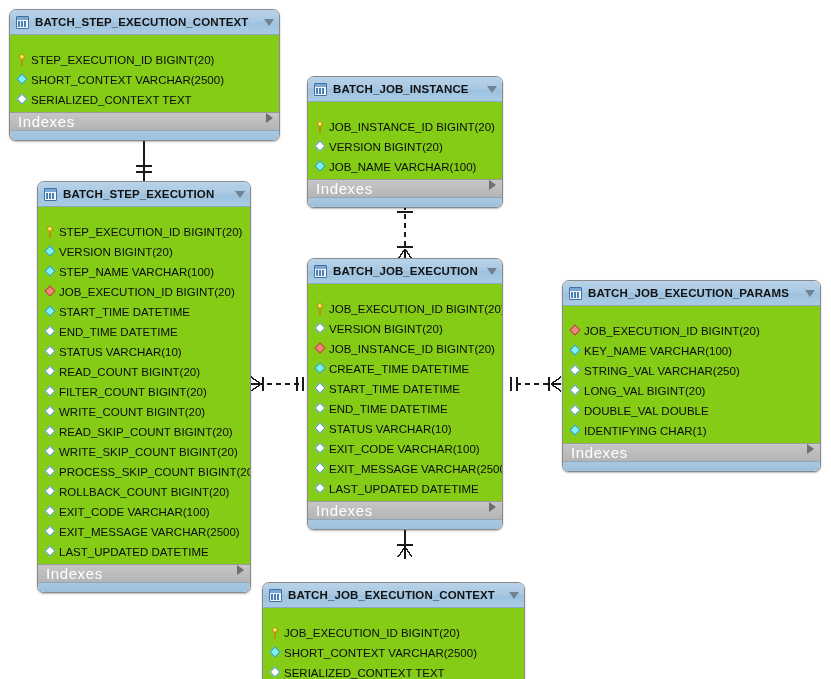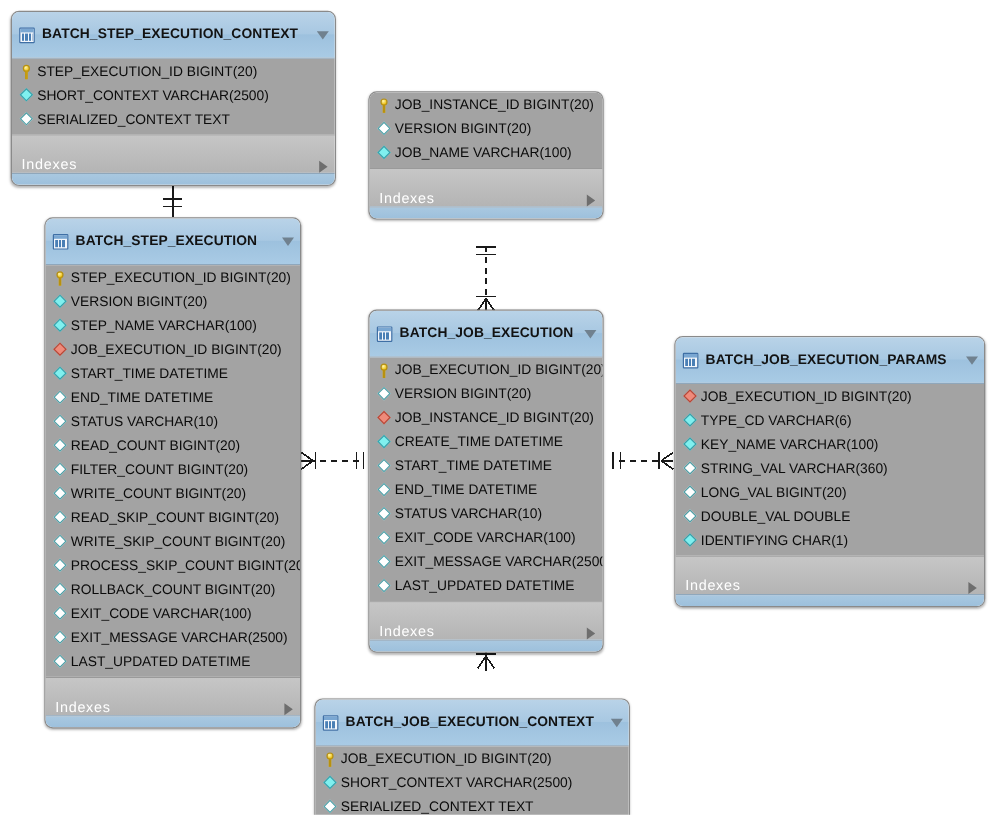--- a/index.html
+++ b/index.html
@@ -20,21 +20,21 @@
   .tbl{
     position:absolute;
     box-sizing:border-box;
     background:#ffffff;
     border:1px solid #8a8a8a;
     border-radius:7px;
     box-shadow:0 1px 2px rgba(0,0,0,.28);
     overflow:hidden;
   }
   .tbl-hd{
-    height:39px;
+    height:25px;
     display:flex;align-items:center;
     padding:0 5px 0 6px;
     background:linear-gradient(to bottom,#b9d3e8 0%,#a8c8e2 48%,#9dc1de 50%,#a9cbe5 100%);
     border-bottom:1px solid #8fa7bb;
     box-sizing:border-box;
     justify-content:space-between;
   }
   .tbl-ico{
     width:13px;height:13px;flex:none;margin-right:6px;
     border:1px solid #3f6fa5;background:#f2f6fb;border-radius:1px;
@@ -52,21 +52,21 @@
     font-size:11.5px;font-weight:bold;color:#121212;
     letter-spacing:.1px;white-space:nowrap;
   }
   .caret{
     flex:none;width:0;height:0;margin-left:4px;
     border-left:5px solid transparent;border-right:5px solid transparent;
     border-top:7px solid #70818f;
   }
 
   
-  .cols{background:#a3a3a3;padding:1px 0 2px 0;}
+  .cols{background:#84cc16;padding:15px 0 2px 0;}
   .col{
     height:20px;display:flex;align-items:center;
     padding-left:6px;box-sizing:border-box;
     font-size:11.5px;color:#0b0b0b;white-space:nowrap;
   }
   .gl{flex:none;width:15px;height:20px;position:relative;}
 
   
   .gl.key::before{
     content:"";position:absolute;left:3px;top:4px;
@@ -83,25 +83,25 @@
   .gl.dia::before{
     content:"";position:absolute;left:2px;top:5px;width:8px;height:8px;
     transform:rotate(45deg);
     border:1px solid #4f9fa6;background:#ffffff;box-sizing:border-box;
   }
   .gl.dia-nn::before{background:#7ff0ef;border-color:#3b9ea8;}
   .gl.dia-fk::before{background:#ef8a7a;border-color:#b4493a;}
 
   
   .idx{
-    height:32px;display:flex;align-items:flex-end;
+    height:18px;display:flex;align-items:flex-start;
     padding:0 6px 0 8px;
     background:linear-gradient(to bottom,#c6c6c6,#b4b4b4);
     border-top:1px solid #9a9a9a;
-    font-size:12px;color:#ffffff;letter-spacing:.6px;
+    font-size:15px;color:#ffffff;letter-spacing:.6px;
     box-sizing:border-box;
   }
   .idx span{flex:1 1 auto;}
   .idx .tri{
     flex:none;width:0;height:0;
     border-top:5px solid transparent;border-bottom:5px solid transparent;
     border-left:7px solid #6e6e6e;
   }
   .foot{
     height:9px;
@@ -199,20 +199,25 @@
             <span>SERIALIZED_CONTEXT TEXT</span>
           </div>
         </div>
         <div class="idx">
           <span>Indexes</span>
           <i class="tri"></i>
         </div>
         <div class="foot"></div>
       </div>
       <div class="tbl" style="left: 307px; top: 76px; width: 196px;">
+        <div class="tbl-hd">
+          <div class="tbl-ico"></div>
+          <div class="tbl-nm">BATCH_JOB_INSTANCE</div>
+          <div class="caret"></div>
+        </div>
         <div class="cols">
           <div class="col">
             <span class="gl key"></span>
             <span>JOB_INSTANCE_ID BIGINT(20)</span>
           </div>
           <div class="col">
             <span class="gl dia"></span>
             <span>VERSION BIGINT(20)</span>
           </div>
           <div class="col">
@@ -368,29 +373,25 @@
           <div class="tbl-nm">BATCH_JOB_EXECUTION_PARAMS</div>
           <div class="caret"></div>
         </div>
         <div class="cols">
           <div class="col">
             <span class="gl dia dia-fk"></span>
             <span>JOB_EXECUTION_ID BIGINT(20)</span>
           </div>
           <div class="col">
             <span class="gl dia dia-nn"></span>
-            <span>TYPE_CD VARCHAR(6)</span>
-          </div>
-          <div class="col">
-            <span class="gl dia dia-nn"></span>
             <span>KEY_NAME VARCHAR(100)</span>
           </div>
           <div class="col">
             <span class="gl dia"></span>
-            <span>STRING_VAL VARCHAR(360)</span>
+            <span>STRING_VAL VARCHAR(250)</span>
           </div>
           <div class="col">
             <span class="gl dia"></span>
             <span>LONG_VAL BIGINT(20)</span>
           </div>
           <div class="col">
             <span class="gl dia"></span>
             <span>DOUBLE_VAL DOUBLE</span>
           </div>
           <div class="col">

